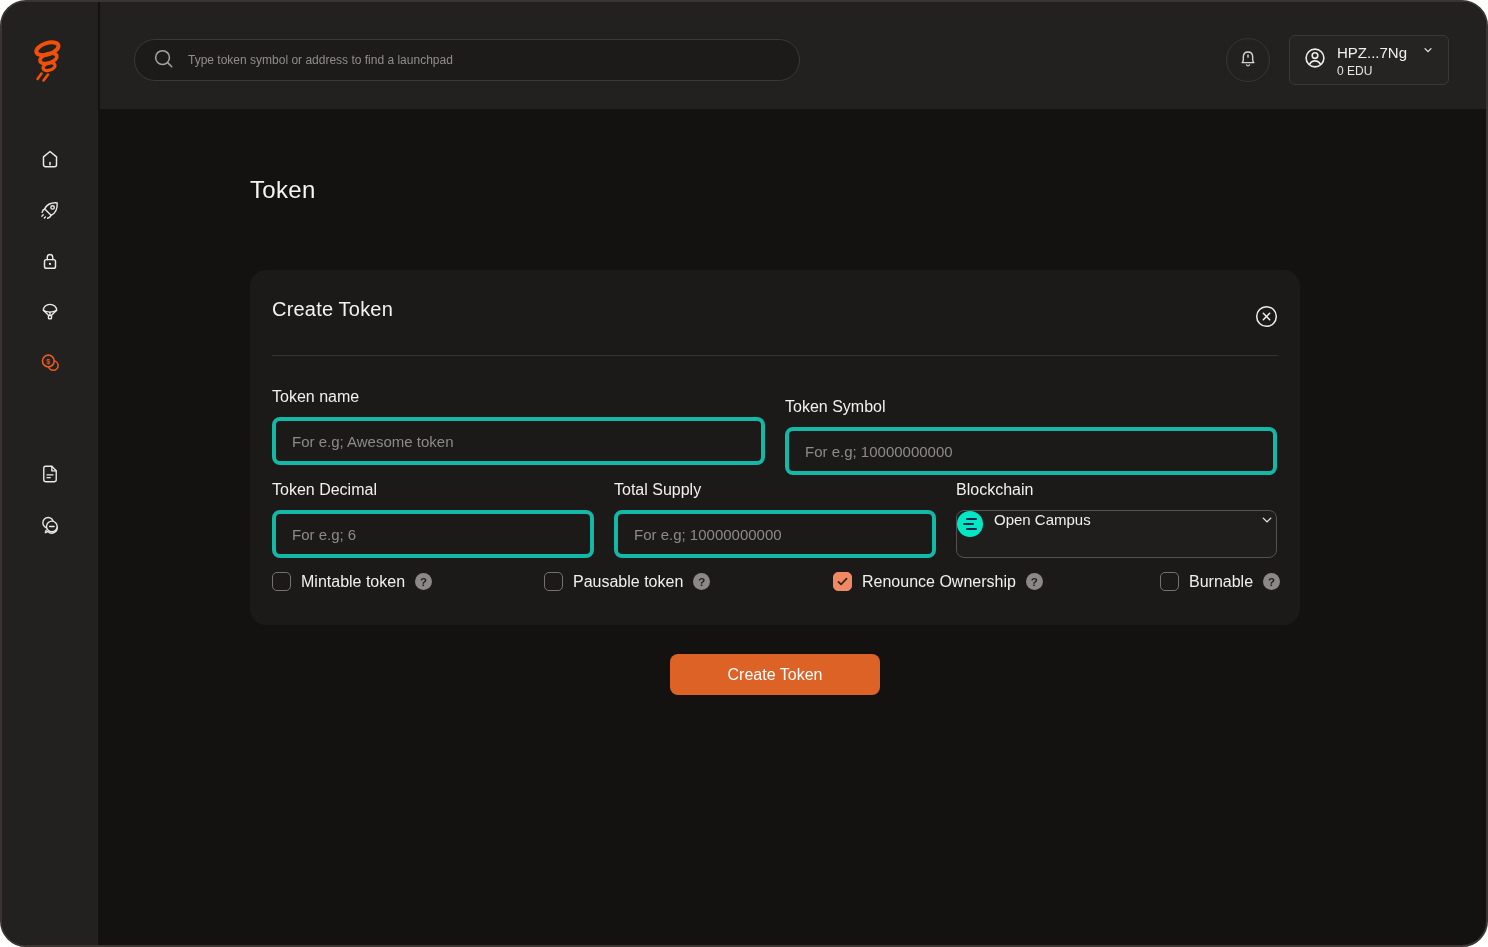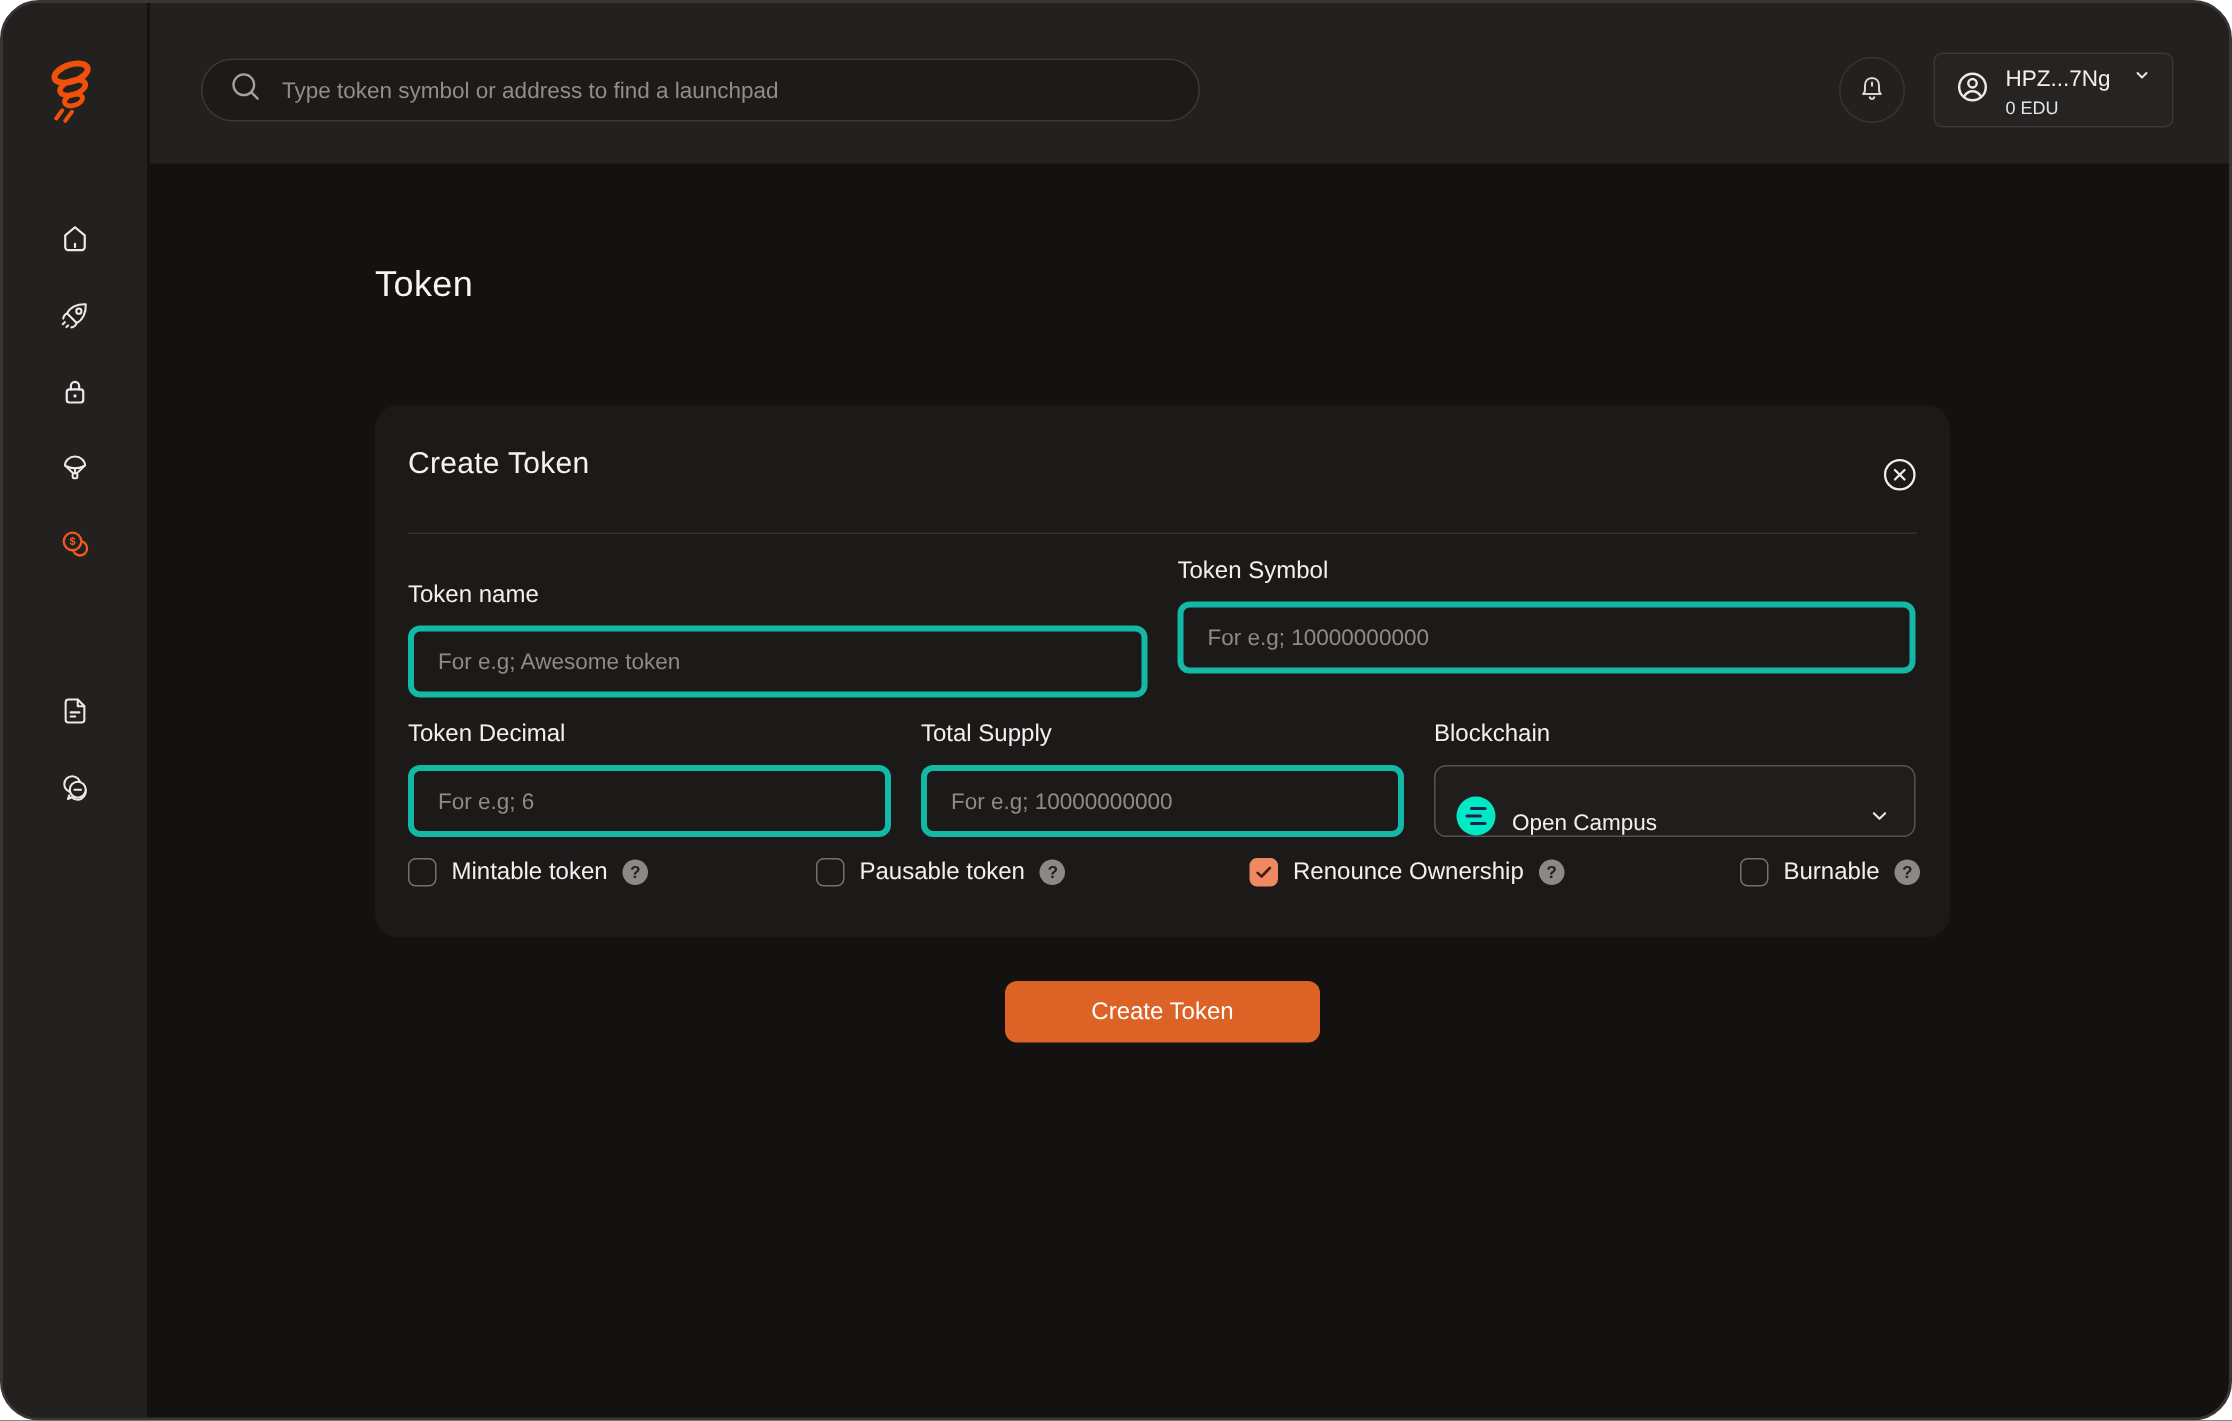--- a/index.html
+++ b/index.html
@@ -37,21 +37,21 @@
     position:absolute; left:98px; top:0; right:0; height:108px;
     background:#232120; border-bottom:1px solid rgba(0,0,0,.45);
   }
   .searchbar {
     position:absolute; left:34px; top:37px; width:666px; height:42px;
     border:1px solid #3b3836; border-radius:21px; background:#1d1b1a;
     display:flex; align-items:center; gap:13px; padding:0 17px;
   }
   .searchbar input {
     flex:1; background:transparent; border:none; outline:none;
-    color:#e8e6e4; font-size:15px; font-family:inherit;
+    color:#e8e6e4; font-size:12px; font-family:inherit;
   }
   .searchbar input::placeholder { color:#908d8b; }
   .bell-btn {
     position:absolute; left:1126px; top:36px; width:44px; height:44px;
     border-radius:50%; border:1px solid #383534; background:transparent;
     display:flex; align-items:center; justify-content:center; cursor:pointer;
   }
   .account-chip {
     position:absolute; left:1189px; top:33px; width:160px; height:50px;
     border:1px solid #3b3836; border-radius:6px; background:#262423;
@@ -105,27 +105,27 @@
     display:block; font-size:16px; font-weight:500; color:#f2f0ee;
     margin-bottom:11px;
   }
   .field input {
     width:100%; height:48px; background:transparent;
     border:4px solid #14b8a6; border-radius:8px; padding:0 16px;
     color:#e8e6e4; font-size:15px; font-family:inherit; outline:none;
   }
   .field input::placeholder { color:#8d8a88; }
   .f-token-name    { left:22px;  top:118px; width:493px; }
-  .f-token-symbol  { left:535px; top:102px; width:492px; }
+  .f-token-symbol  { left:535px; top:128px; width:492px; }
   .f-token-decimal { left:22px;  top:211px; width:322px; }
   .f-total-supply  { left:364px; top:211px; width:322px; }
   .f-blockchain    { left:706px; top:211px; width:321px; }
   .select {
     height:48px; border:1px solid #555250; border-radius:8px; background:#201e1d;
-    display:flex; align-items:flex-end; gap:11px; padding:0 14px;
+    display:flex; align-items:flex-start; gap:11px; padding:0 0;
     color:#f2f0ee; font-size:15px; cursor:pointer;
   }
   .select .chev { margin-left:auto; }
   .oc-icon {
     width:26px; height:26px; border-radius:50%; background:#00e9c4;
     display:flex; flex-direction:column; justify-content:center; gap:2.4px;
     flex:0 0 auto;
   }
   .oc-icon i { display:block; height:2.6px; width:11px; background:#1b2150; border-radius:1.3px; }
   .oc-icon i:nth-child(1) { margin-left:9px; }

